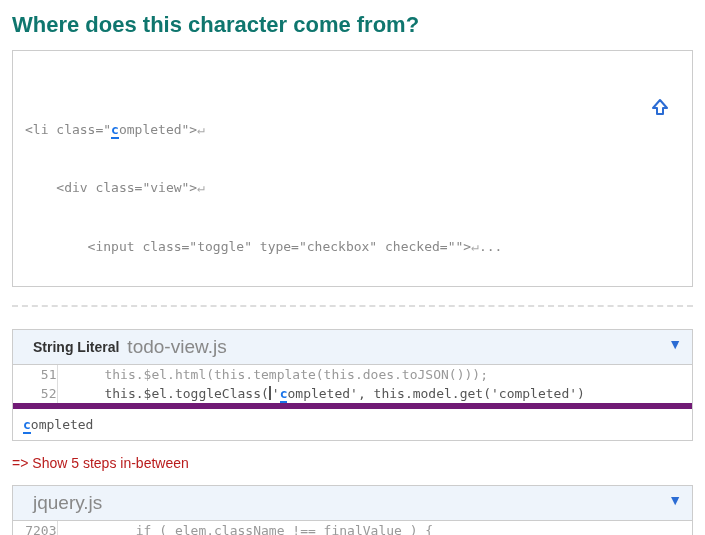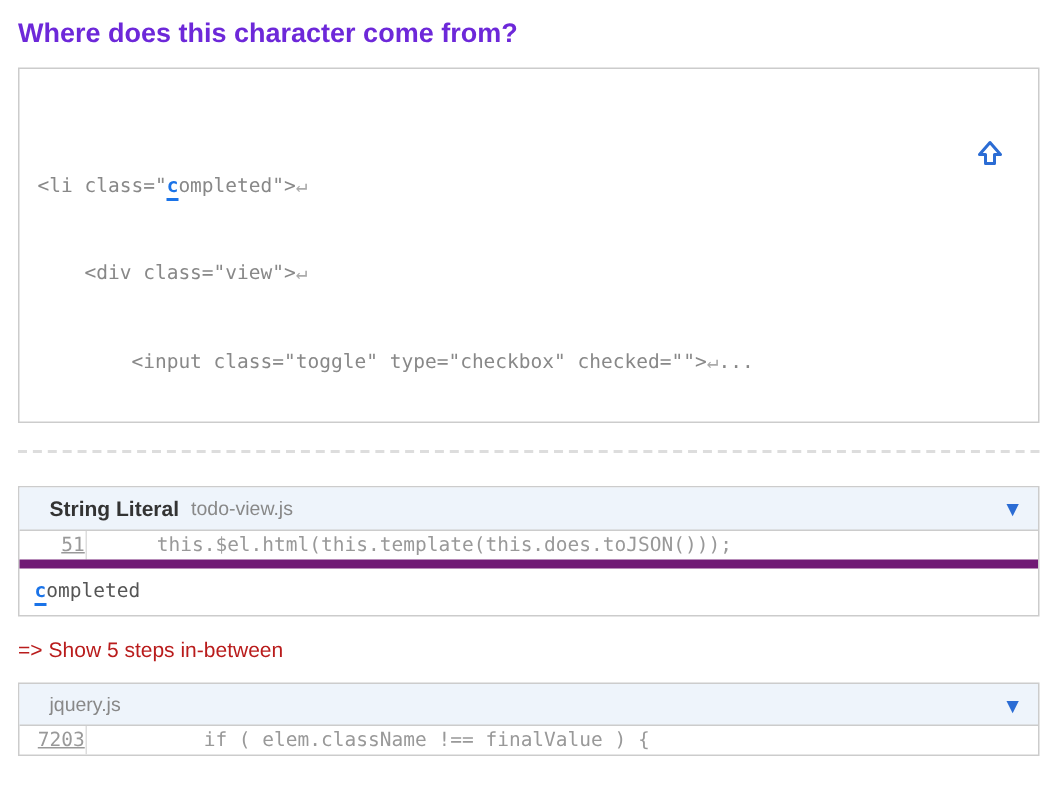--- a/index.html
+++ b/index.html
@@ -4,23 +4,23 @@
 <style>
   * { box-sizing: border-box; margin: 0; padding: 0; }
   body {
     font-family: "Helvetica Neue", Arial, sans-serif;
     font-size: 14px;
     color: #333;
     padding: 12px;
     width: 705px;
   }
   .title {
-    font-size: 18px;
+    font-size: 22px;
     font-weight: bold;
-    color: #6d28d9;
+    color: #0f766e;
     margin-bottom: 12px;
   }
   .question-box {
     border: 1px solid #ccc;
     padding: 10px 12px;
     position: relative;
     font-family: Menlo, Consolas, monospace;
     font-size: 13px;
     color: #888;
     line-height: 1.5;
@@ -58,21 +58,21 @@
     align-items: center;
     position: relative;
   }
   .step-title {
     font-weight: bold;
     color: #333;
     margin-right: 8px;
   }
   .step-file {
     color: #888;
-    font-size: 13px;
+    font-size: 19px;
   }
   .collapse-tri {
     position: absolute;
     right: 10px;
     top: 6px;
     color: #2b6cd4;
     font-size: 14px;
     cursor: pointer;
   }
   .code-table {
@@ -86,21 +86,20 @@
     padding: 2px 0;
     vertical-align: top;
   }
   .ln {
     width: 44px;
     text-align: right;
     padding-right: 10px;
     color: #999;
     border-right: 1px solid #ddd;
     user-select: none;
-    text-decoration: underline;
   }
   .code {
     padding-left: 14px;
     white-space: pre;
   }
   .code.active { color: #555; }
   .cursor-bar {
     display: inline-block;
     width: 0;
     border-left: 2px solid #555;
@@ -146,20 +145,24 @@
     <span class="step-title">String Literal</span>
     <span class="step-file">todo-view.js</span>
     <span class="collapse-tri">▼</span>
   </div>
   <table class="code-table">
     <tbody>
         <tr>
       <td class="ln">51</td>
       <td class="code">      this.$el.html(this.template(this.does.toJSON()));</td>
     </tr>
+    <tr>
+      <td class="ln">52</td>
+      <td class="code active"><span>      this.$el.toggleClass(</span><span class="cursor-bar"></span><span>'</span><span class="hl-char">c</span><span>ompleted', this.model.get('completed')</span></td>
+    </tr>
   </tbody>
     </table>
   <div class="step-footer"><span class="hl-char">c</span><span>ompleted</span></div>
 </div>
 
 <div class="show-steps">
   <span class="arrow-pref">=&gt;</span><span>Show 5 steps in-between</span>
 </div>
 
 <div class="step-panel">

